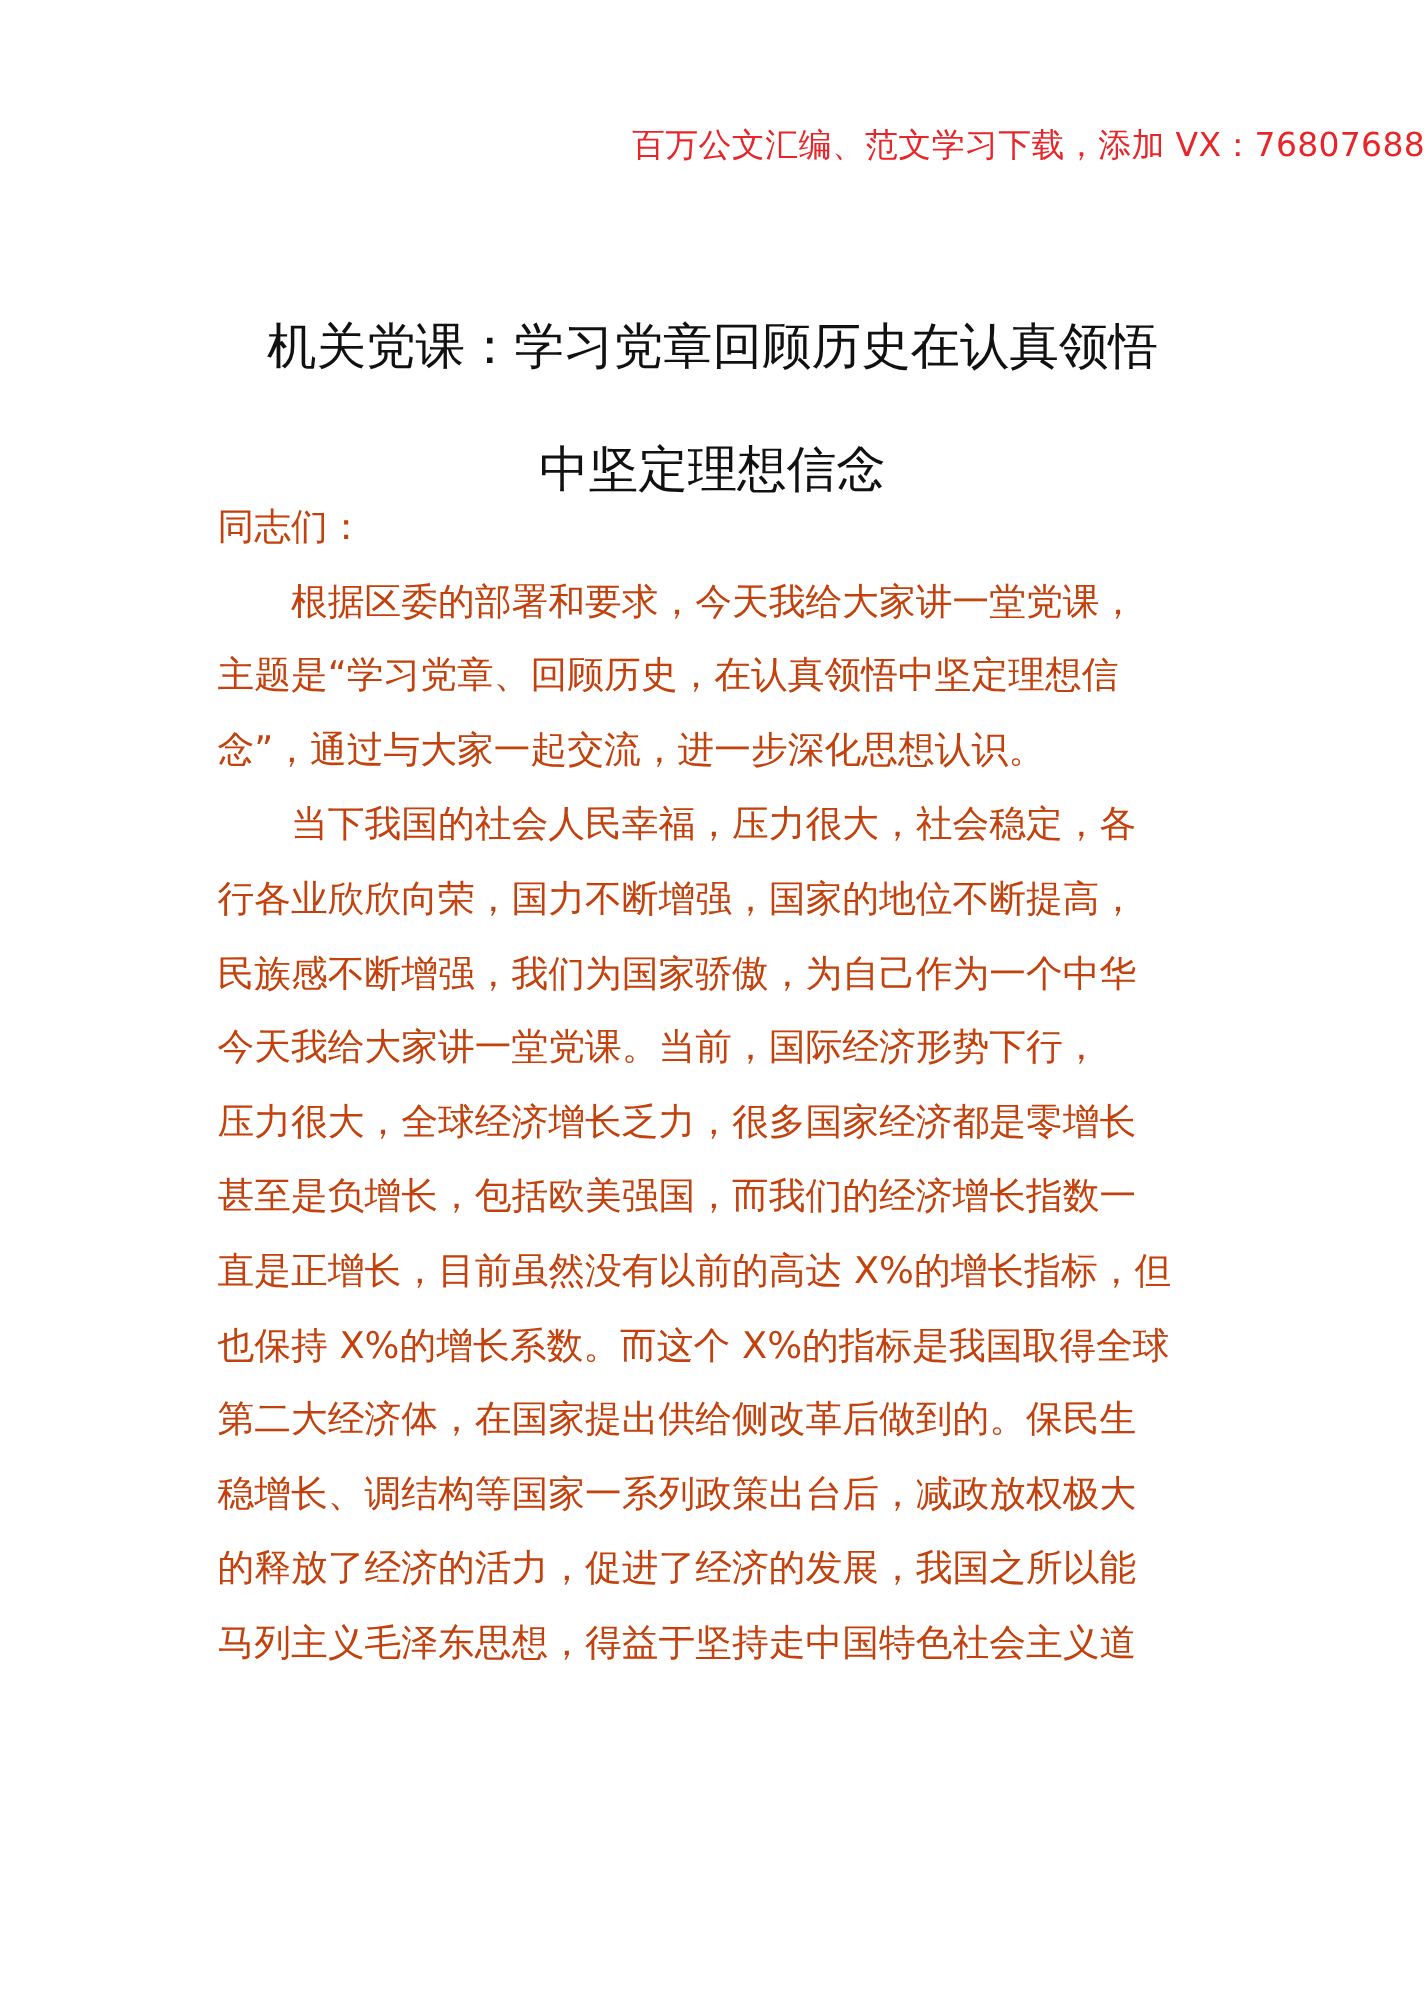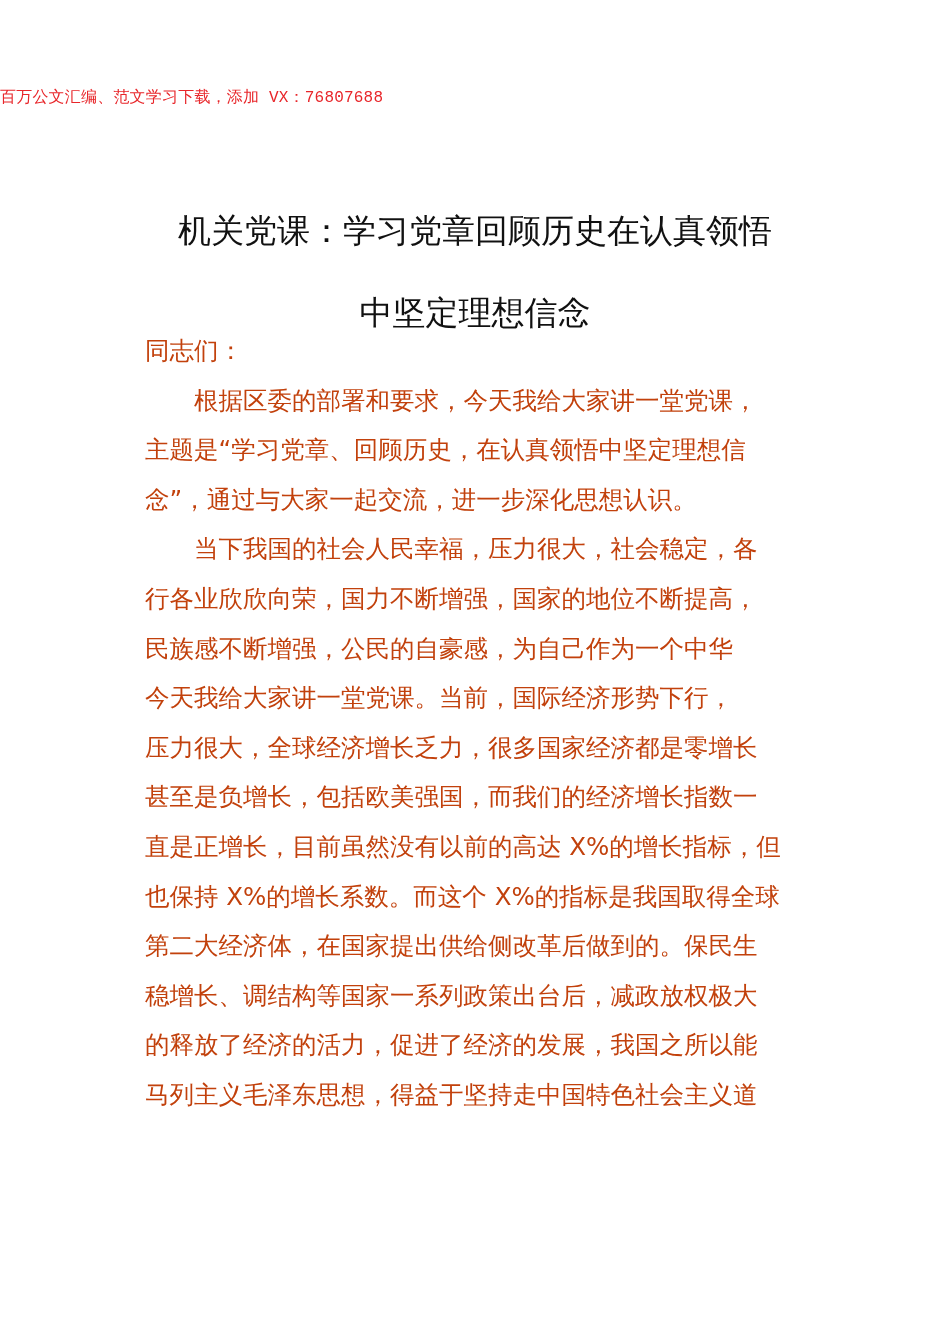--- a/index.html
+++ b/index.html
@@ -20,26 +20,25 @@
       left: 0; top: 0;
       width: 950px;
       height: 1344px;
       background: #ffffff;
     }
     .header-note {
       position: absolute;
       top: 86px;
       left: 0;
       width: 950px;
-      text-align: left;
-      font-size: 16px;
+      text-align: right;
+      font-size: 22px;
       line-height: 24px;
       color: #e8262a;
       letter-spacing: 0.2px;
-      font-family: Liberation Mono, monospace;
     }
     .title {
       position: absolute;
       top: 172px;
       left: 140px;
       width: 670px;
       text-align: center;
       font-size: 33px;
       line-height: 47px;
       color: #111111;
@@ -73,21 +72,21 @@
     <span class="line">中坚定理想信念</span>
   </div>
 
   <div class="body-text">
     <span class="line">同志们：</span>
     <span class="line indent">根据区委的部署和要求，今天我给大家讲一堂党课，</span>
     <span class="line">主题是“学习党章、回顾历史，在认真领悟中坚定理想信</span>
     <span class="line">念”，通过与大家一起交流，进一步深化思想认识。</span>
     <span class="line indent">当下我国的社会人民幸福，压力很大，社会稳定，各</span>
     <span class="line">行各业欣欣向荣，国力不断增强，国家的地位不断提高，</span>
-    <span class="line">民族感不断增强，公民的自豪感，为自己作为一个中华</span>
+    <span class="line">民族感不断增强，我们为国家骄傲，为自己作为一个中华</span>
     <span class="line">今天我给大家讲一堂党课。当前，国际经济形势下行，</span>
     <span class="line">压力很大，全球经济增长乏力，很多国家经济都是零增长</span>
     <span class="line">甚至是负增长，包括欧美强国，而我们的经济增长指数一</span>
     <span class="line">直是正增长，目前虽然没有以前的高达 X%的增长指标，但</span>
     <span class="line">也保持 X%的增长系数。而这个 X%的指标是我国取得全球</span>
     <span class="line">第二大经济体，在国家提出供给侧改革后做到的。保民生</span>
     <span class="line">稳增长、调结构等国家一系列政策出台后，减政放权极大</span>
     <span class="line">的释放了经济的活力，促进了经济的发展，我国之所以能</span>
     <span class="line">马列主义毛泽东思想，得益于坚持走中国特色社会主义道</span>
   </div>

